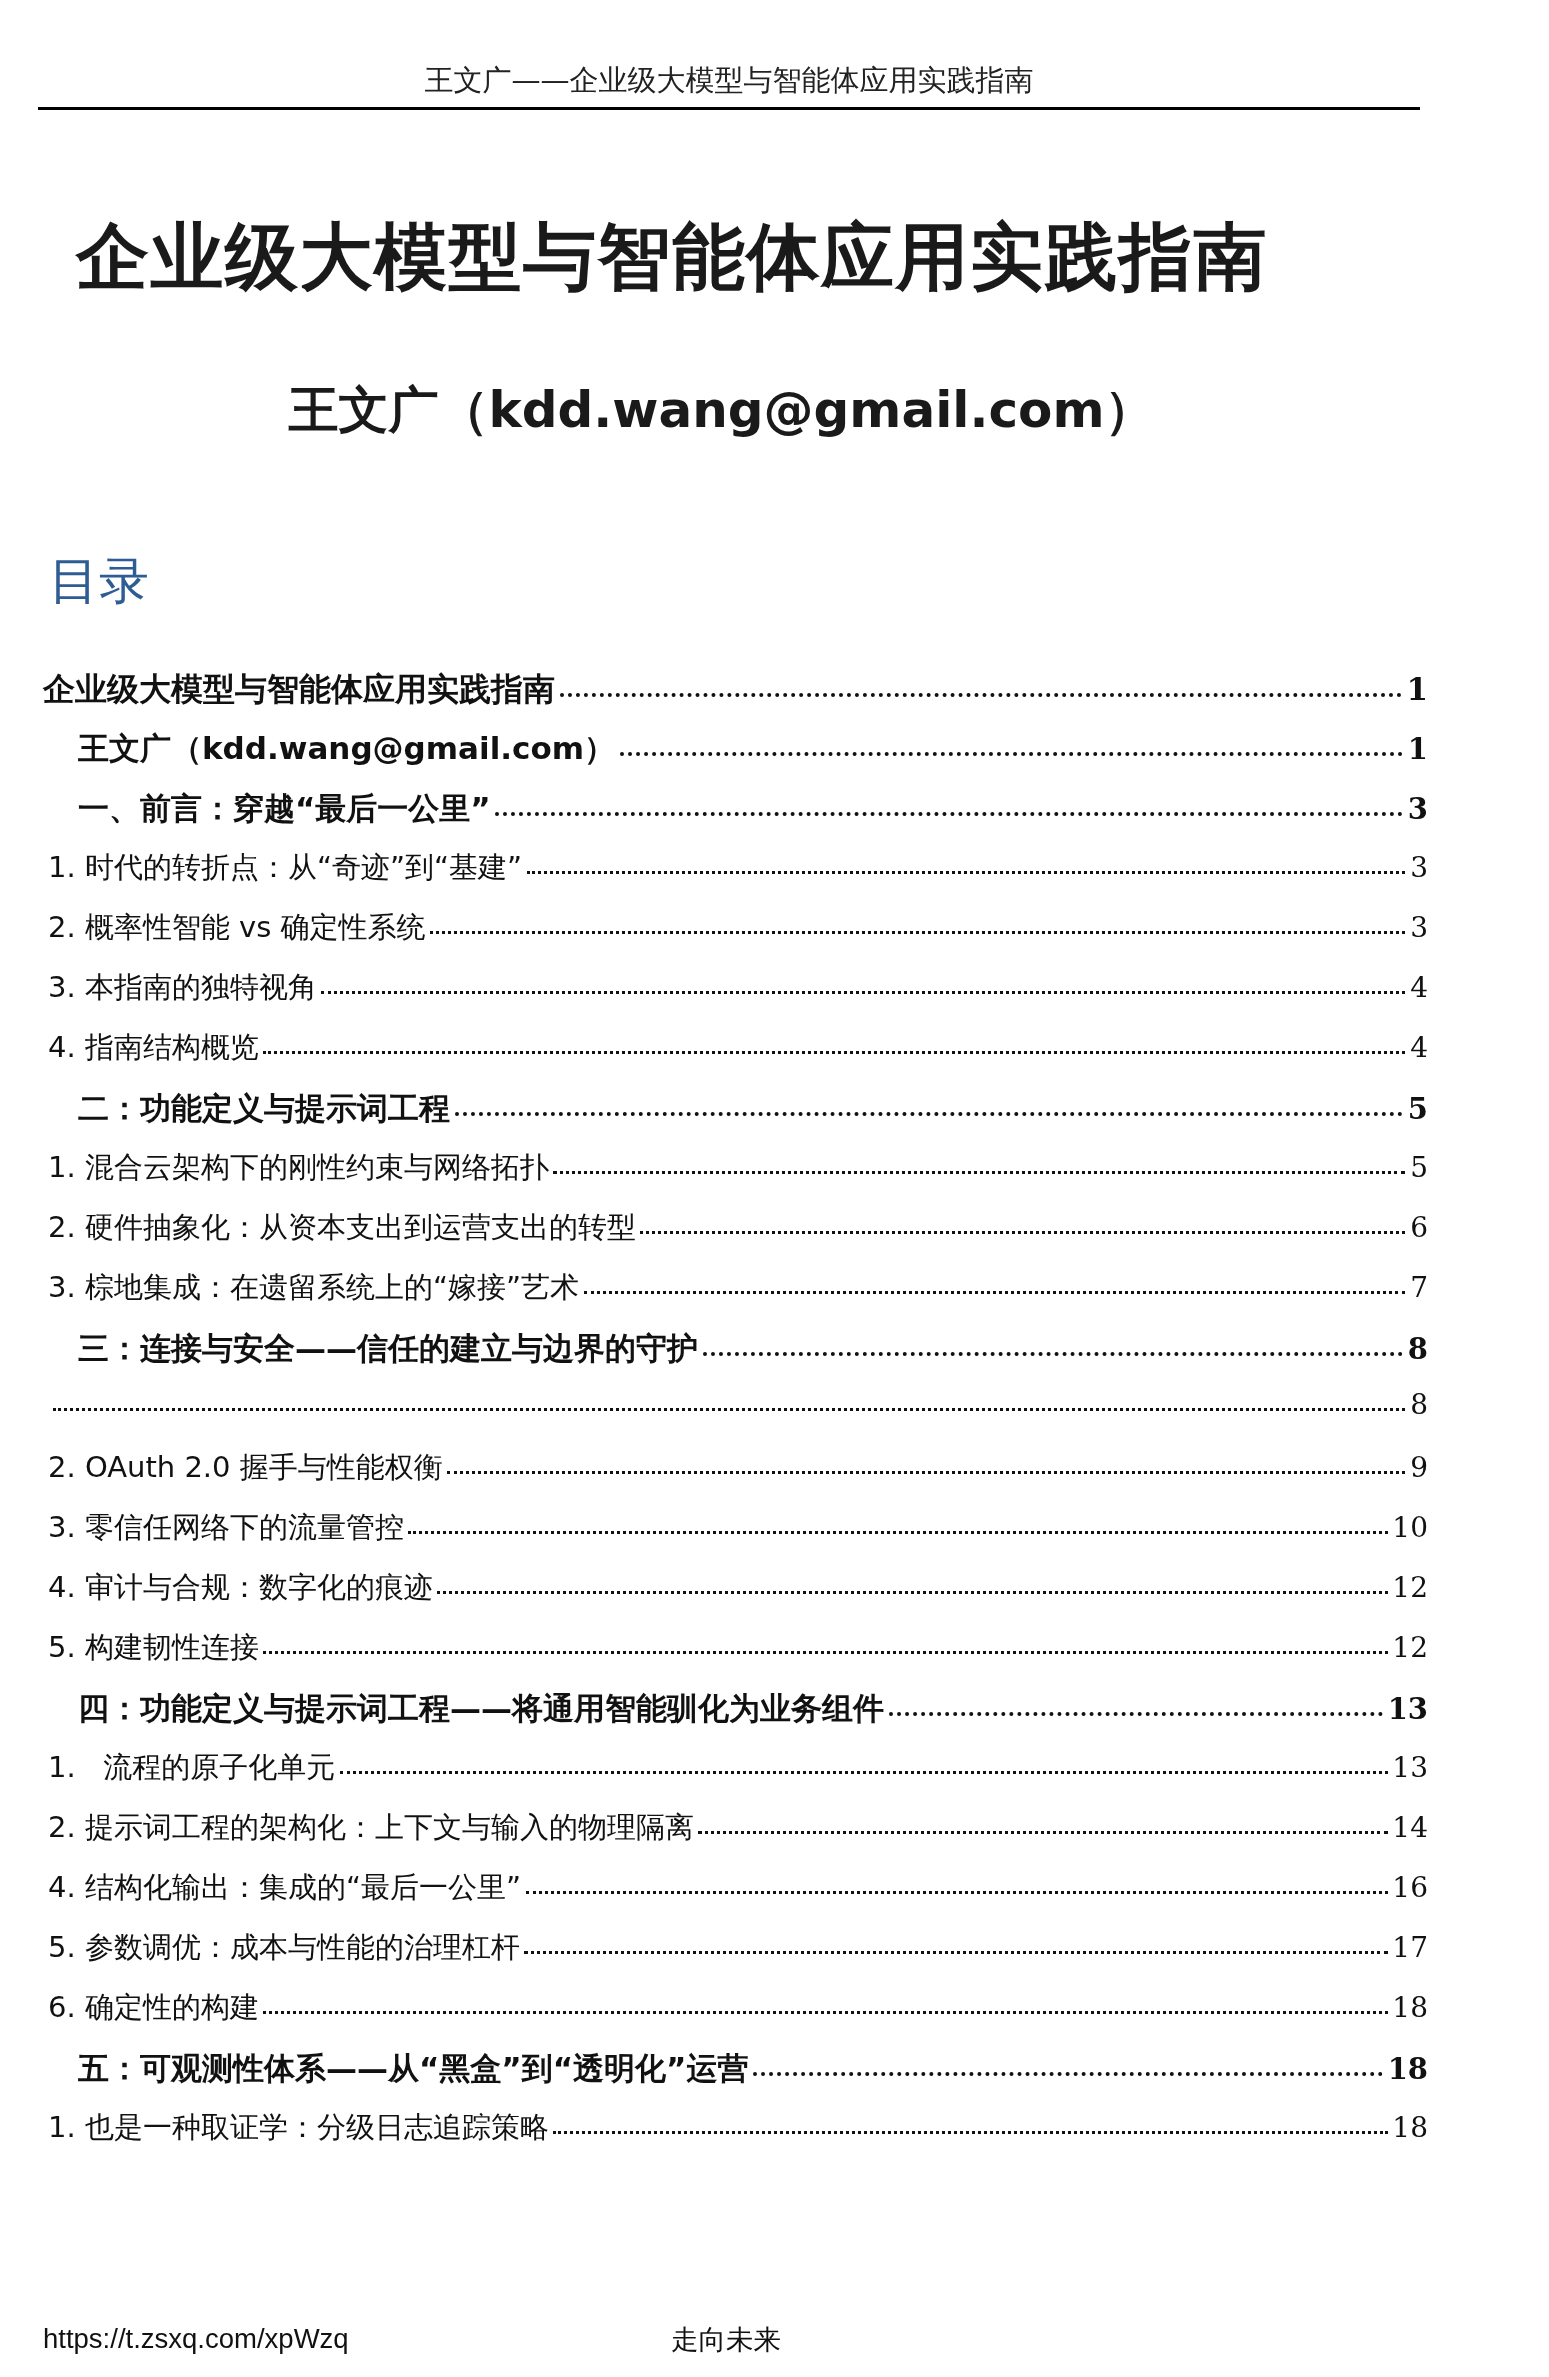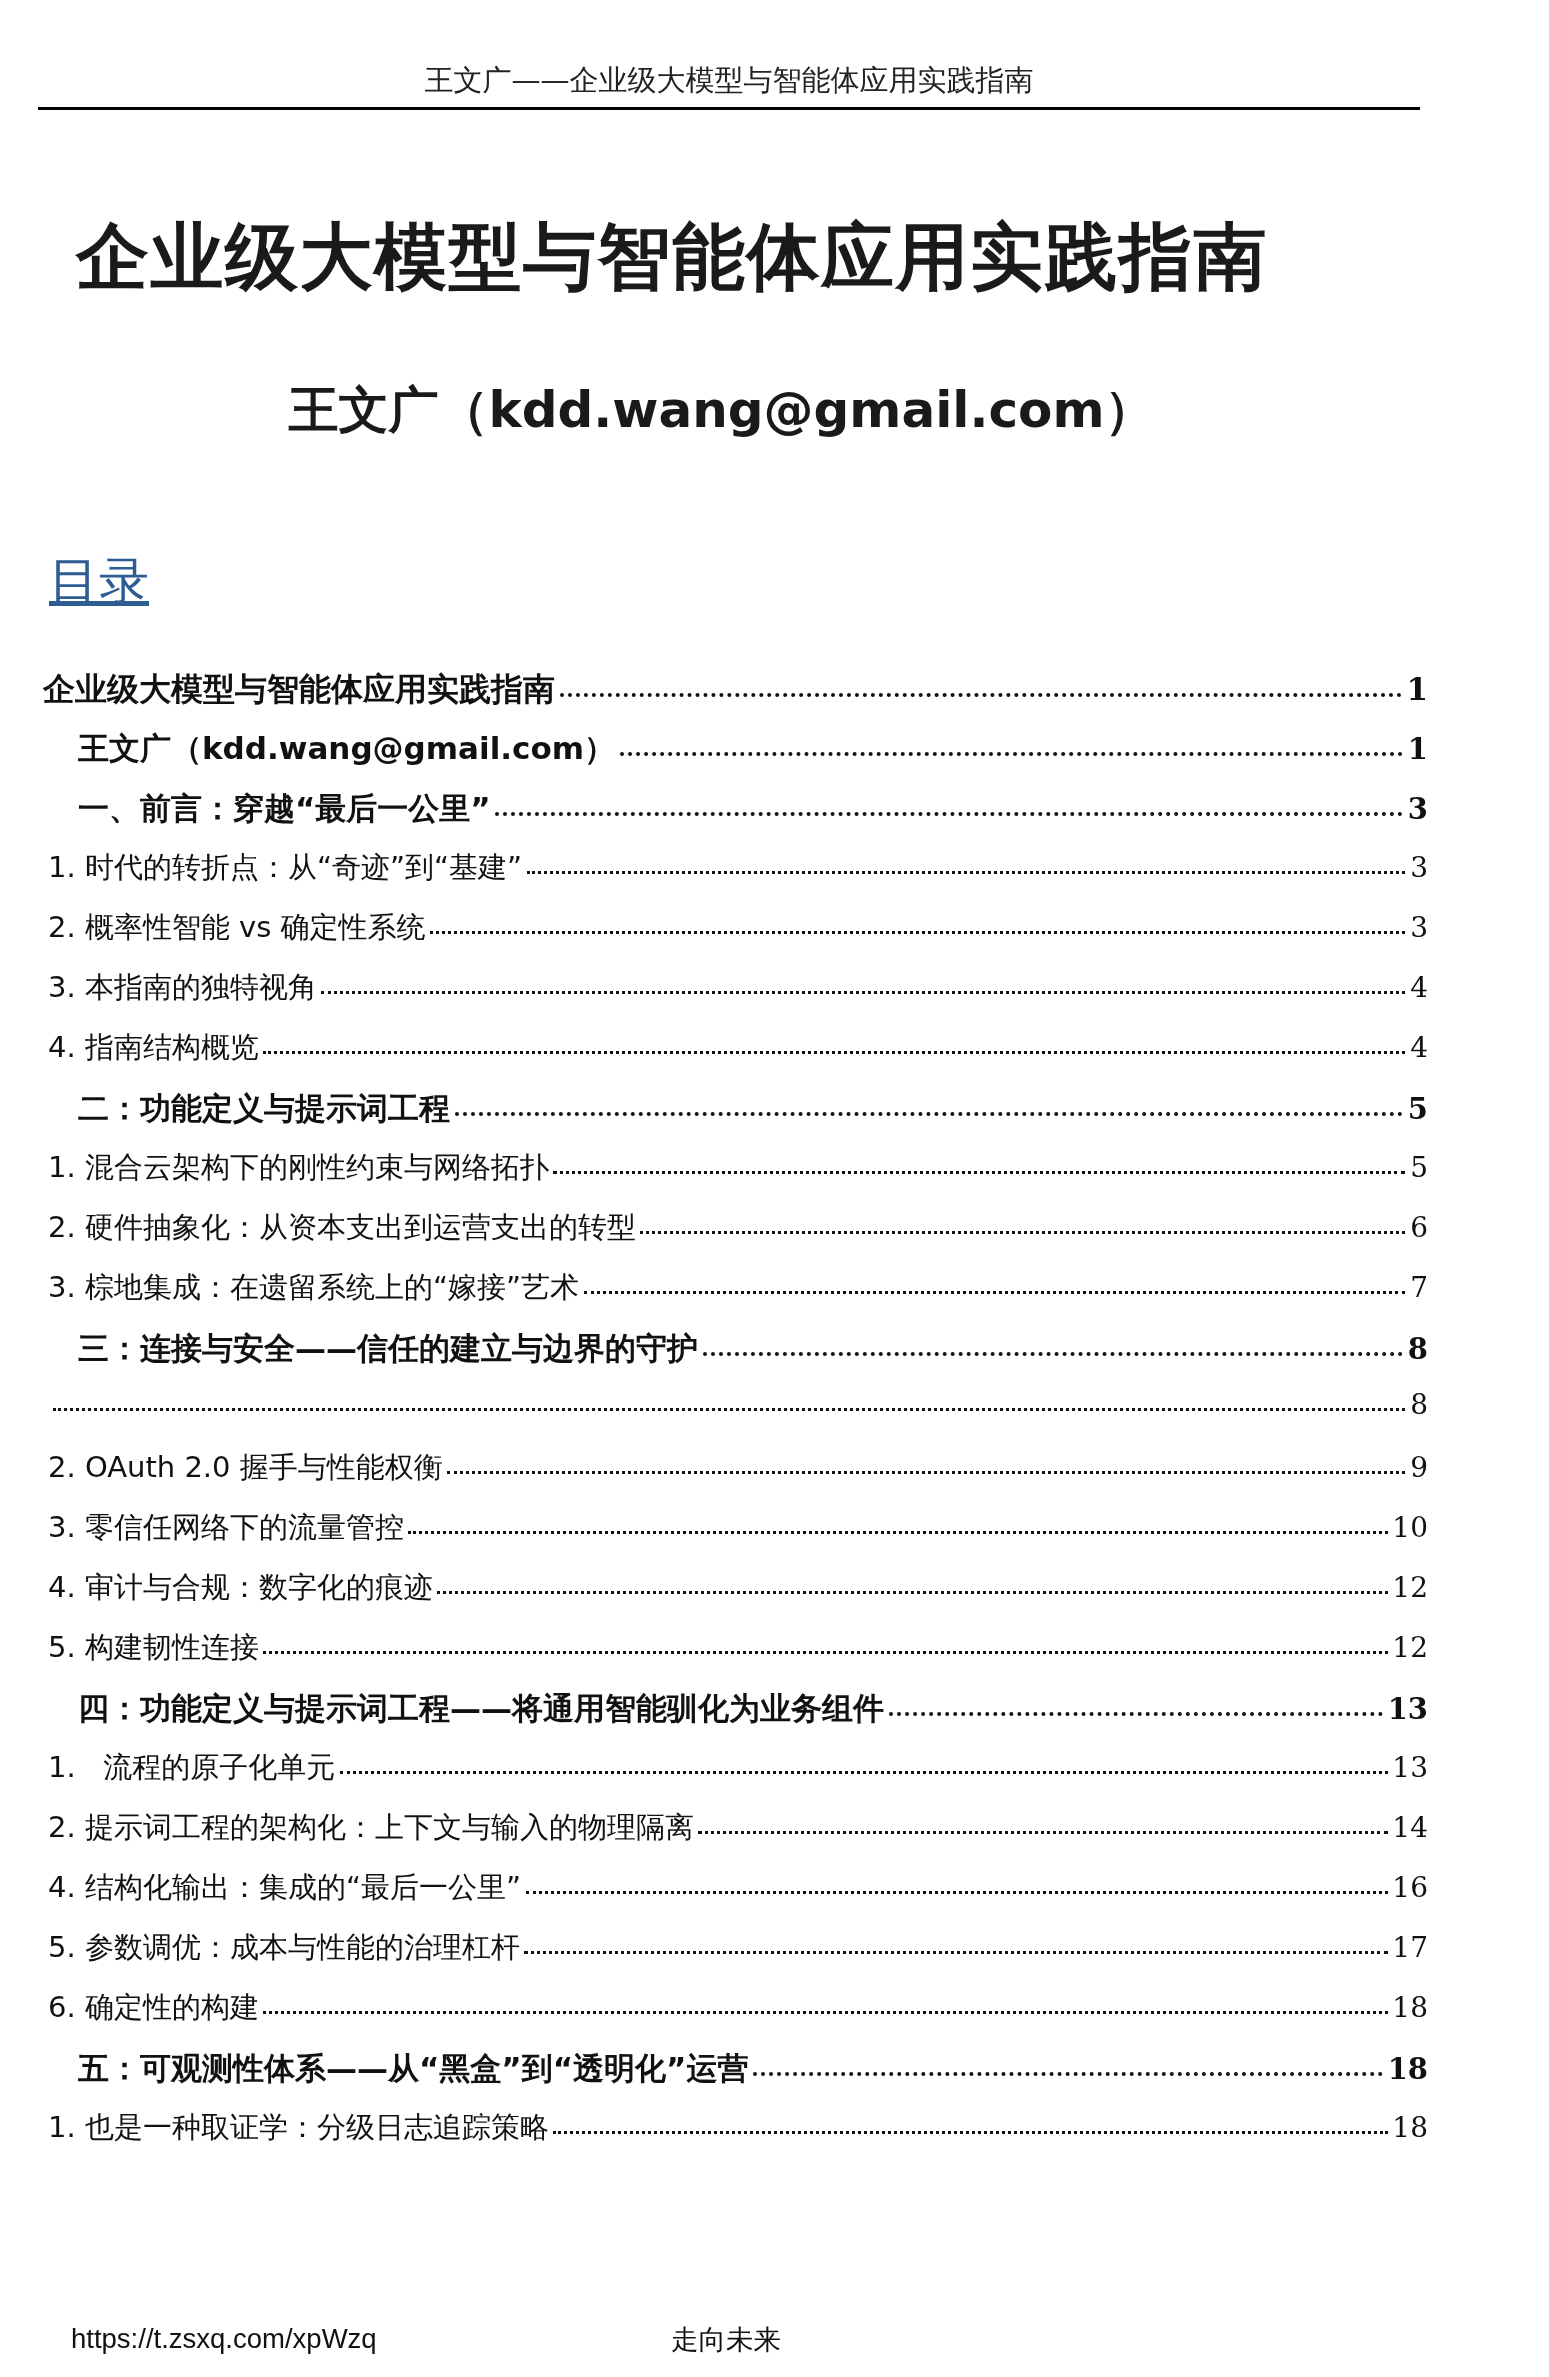--- a/index.html
+++ b/index.html
@@ -17,21 +17,21 @@
       font-family: "DejaVu Sans", sans-serif; font-weight: bold; font-size: 73px;
       letter-spacing: 1.5px; color: #1a1a1a; line-height: 84px;
     }
     .doc-author {
       position: absolute; left: 0; top: 380px; width: 1443px; text-align: center;
       font-family: "DejaVu Sans", sans-serif; font-weight: bold; font-size: 50px;
       color: #1a1a1a; line-height: 61px;
     }
     .toc-heading {
       position: absolute; left: 49px; top: 551px;
-      font-family: "DejaVu Serif", serif; font-size: 50px; color: #2e5d94; line-height: 61px; text-decoration: underline;
+      font-family: "DejaVu Serif", serif; font-size: 50px; color: #2e5d94; line-height: 61px;
     }
     .toc {
       position: absolute; left: 0; top: 668px; width: 1428px;
     }
     .toc-row {
       display: flex; align-items: baseline; height: 60px; box-sizing: border-box;
       font-family: "DejaVu Sans", sans-serif; color: #111;
     }
     .toc-row .label { white-space: pre; flex: 0 0 auto; }
     .toc-row .leader {
@@ -43,21 +43,21 @@
     .lvl1 .page { font-weight: bold; font-size: 31px; }
     .lvl1 .leader { border-bottom-width: 4.6px; }
     .lvl2 { padding-left: 78px; font-size: 31px; font-weight: bold; }
     .lvl2 .page { font-weight: bold; font-size: 29px; }
     .lvl2 .leader { border-bottom-width: 4.6px; }
     .lvl3 { padding-left: 48px; font-size: 29px; font-weight: normal; }
     .lvl3 .page { font-weight: normal; font-size: 28px; }
     .lvl3 .leader { border-bottom-width: 3.1px; }
     .footer-link {
       position: absolute; left: 43px; top: 2322px;
-      font-family: "Liberation Sans", sans-serif; font-size: 27.5px; color: #111; line-height: 34px; margin-left: 28px;
+      font-family: "Liberation Sans", sans-serif; font-size: 27.5px; color: #111; line-height: 34px;
     }
     .footer-center {
       position: absolute; left: 671px; top: 2322px;
       font-family: "DejaVu Serif", serif; font-size: 27.5px; color: #111; line-height: 34px;
     }
   </style>
 </head>
 <body>
 
 <div class="page-header">王文广——企业级大模型与智能体应用实践指南</div>

